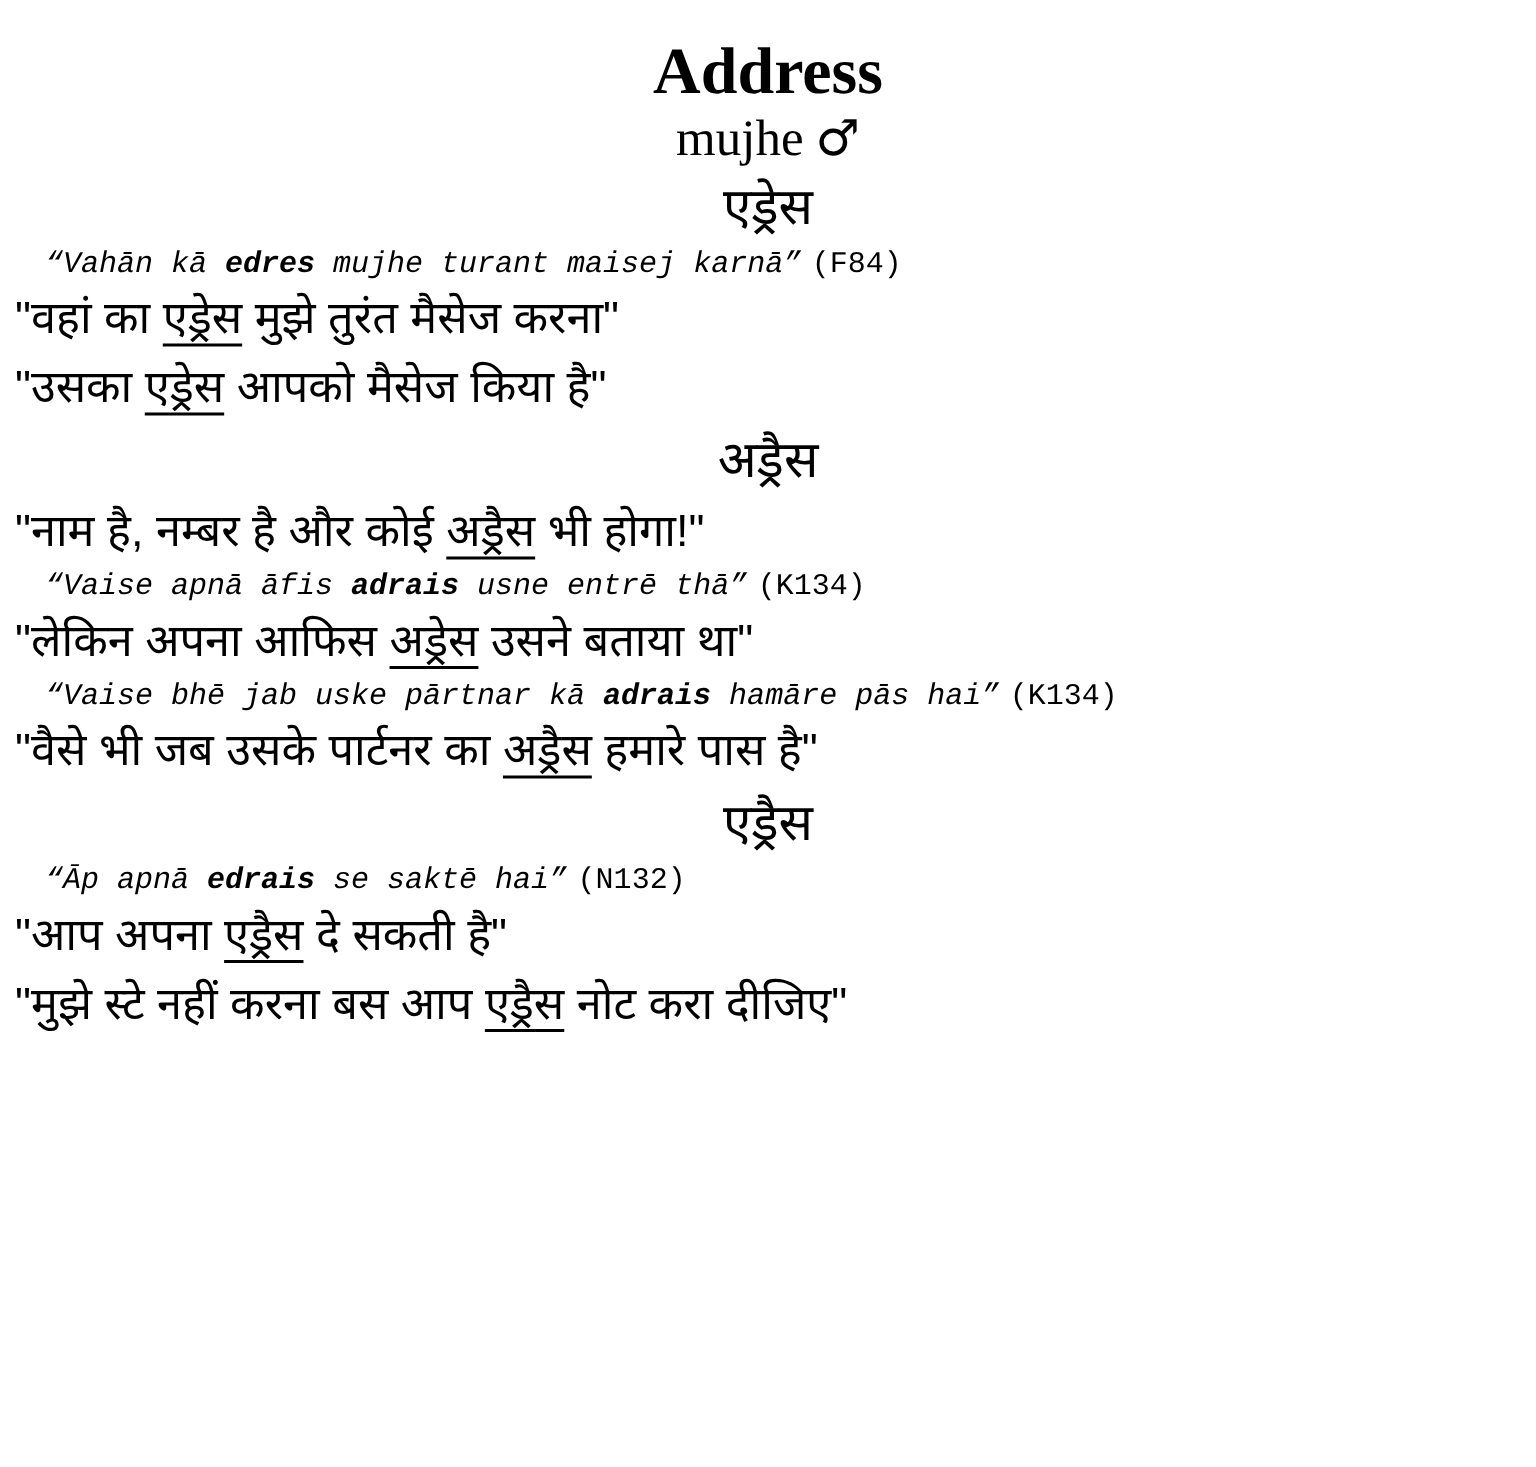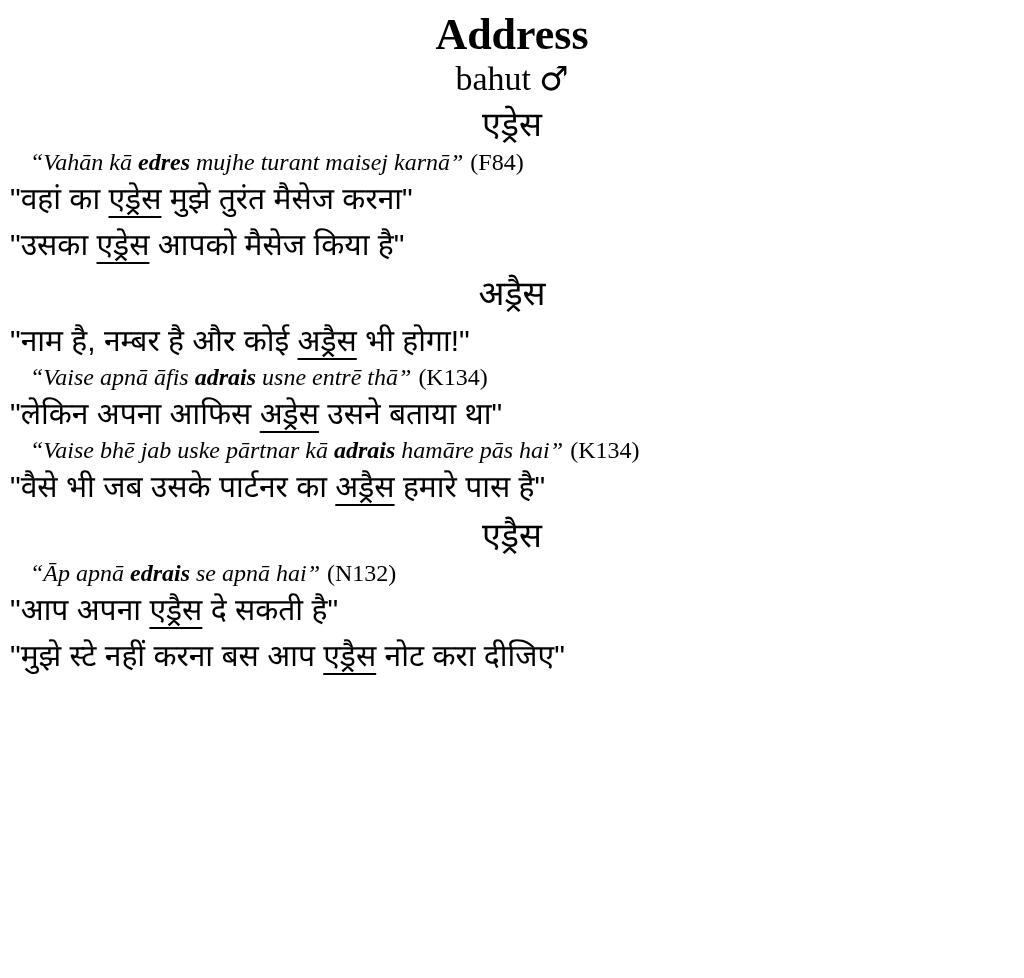--- a/index.html
+++ b/index.html
@@ -9,21 +9,21 @@
     color: #000000;
     width: 1024px;
     height: 978px;
     overflow: hidden;
   }
   .page {
     width: 1024px;
     height: 978px;
     background: #ffffff;
     box-sizing: border-box;
-    padding-top: 11px;
+    padding-top: 24px;
   }
   .title {
     text-align: center;
     font-family: "Liberation Serif", serif;
     font-weight: bold;
     font-size: 44px;
     line-height: 48px;
   }
   .pos-line {
     text-align: center;
@@ -38,23 +38,23 @@
   }
   .sense-first { }
   .headword {
     text-align: center;
     font-family: "Liberation Sans", sans-serif;
     font-size: 34px;
     line-height: 50px;
     font-weight: 400;
   }
   .roman-line {
-    font-family: Liberation Serif, serif;
+    font-family: Liberation Mono, monospace;
     font-style: italic;
-    font-size: 24px;
+    font-size: 20px;
     line-height: 27px;
     padding-left: 30px;
     padding-right: 8px;
   }
   .roman-line.narrative { padding-left: 8px; }
   .rbold { font-weight: bold; }
   .cite {
     font-style: normal;
     margin-left: 7px;
   }
@@ -72,21 +72,21 @@
   }
 </style>
 </head>
 <body>
 
 <div class="page">
 
   <div class="title">Address</div>
 
   <div class="pos-line">
-    <span>bahut</span><span class="gender">♂</span>
+    <span>mujhe</span><span class="gender">♂</span>
   </div>
 
   <div class="sense sense-first">
     <div class="headword">एड्रेस</div>
 
     <div class="roman-line"><span>“Vahān kā </span><span class="rbold">edres</span><span> mujhe turant maisej karnā”</span><span class="cite">(F84)</span></div>
     <div class="hindi-line"><span>"वहां का </span><span class="hkey">एड्रेस</span><span> मुझे तुरंत मैसेज करना"</span></div>
 
     <div class="hindi-line"><span>"उसका </span><span class="hkey">एड्रेस</span><span> आपको मैसेज किया है"</span></div>
   </div>
@@ -100,19 +100,19 @@
     <div class="hindi-line"><span>"लेकिन अपना आफिस </span><span class="hkey">अड्रेस</span><span> उसने बताया था"</span></div>
 
     <div class="roman-line"><span>“Vaise bhē jab uske pārtnar kā </span><span class="rbold">adrais</span><span> hamāre pās hai”</span><span class="cite">(K134)</span></div>
     <div class="hindi-line"><span>"वैसे भी जब उसके पार्टनर का </span><span class="hkey">अड्रैस</span><span> हमारे पास है"</span></div>
   </div>
 
   <div class="sense">
     <div class="headword">एड्रैस</div>
 
 
-    <div class="roman-line"><span>“Āp apnā </span><span class="rbold">edrais</span><span> se apnā hai”</span><span class="cite">(N132)</span></div>
+    <div class="roman-line"><span>“Āp apnā </span><span class="rbold">edrais</span><span> se saktē hai”</span><span class="cite">(N132)</span></div>
     <div class="hindi-line"><span>"आप अपना </span><span class="hkey">एड्रैस</span><span> दे सकती है"</span></div>
 
     <div class="hindi-line"><span>"मुझे स्टे नहीं करना बस आप </span><span class="hkey">एड्रैस</span><span> नोट करा दीजिए"</span></div>
   </div>
 
 </div>
 
 </body></html>

